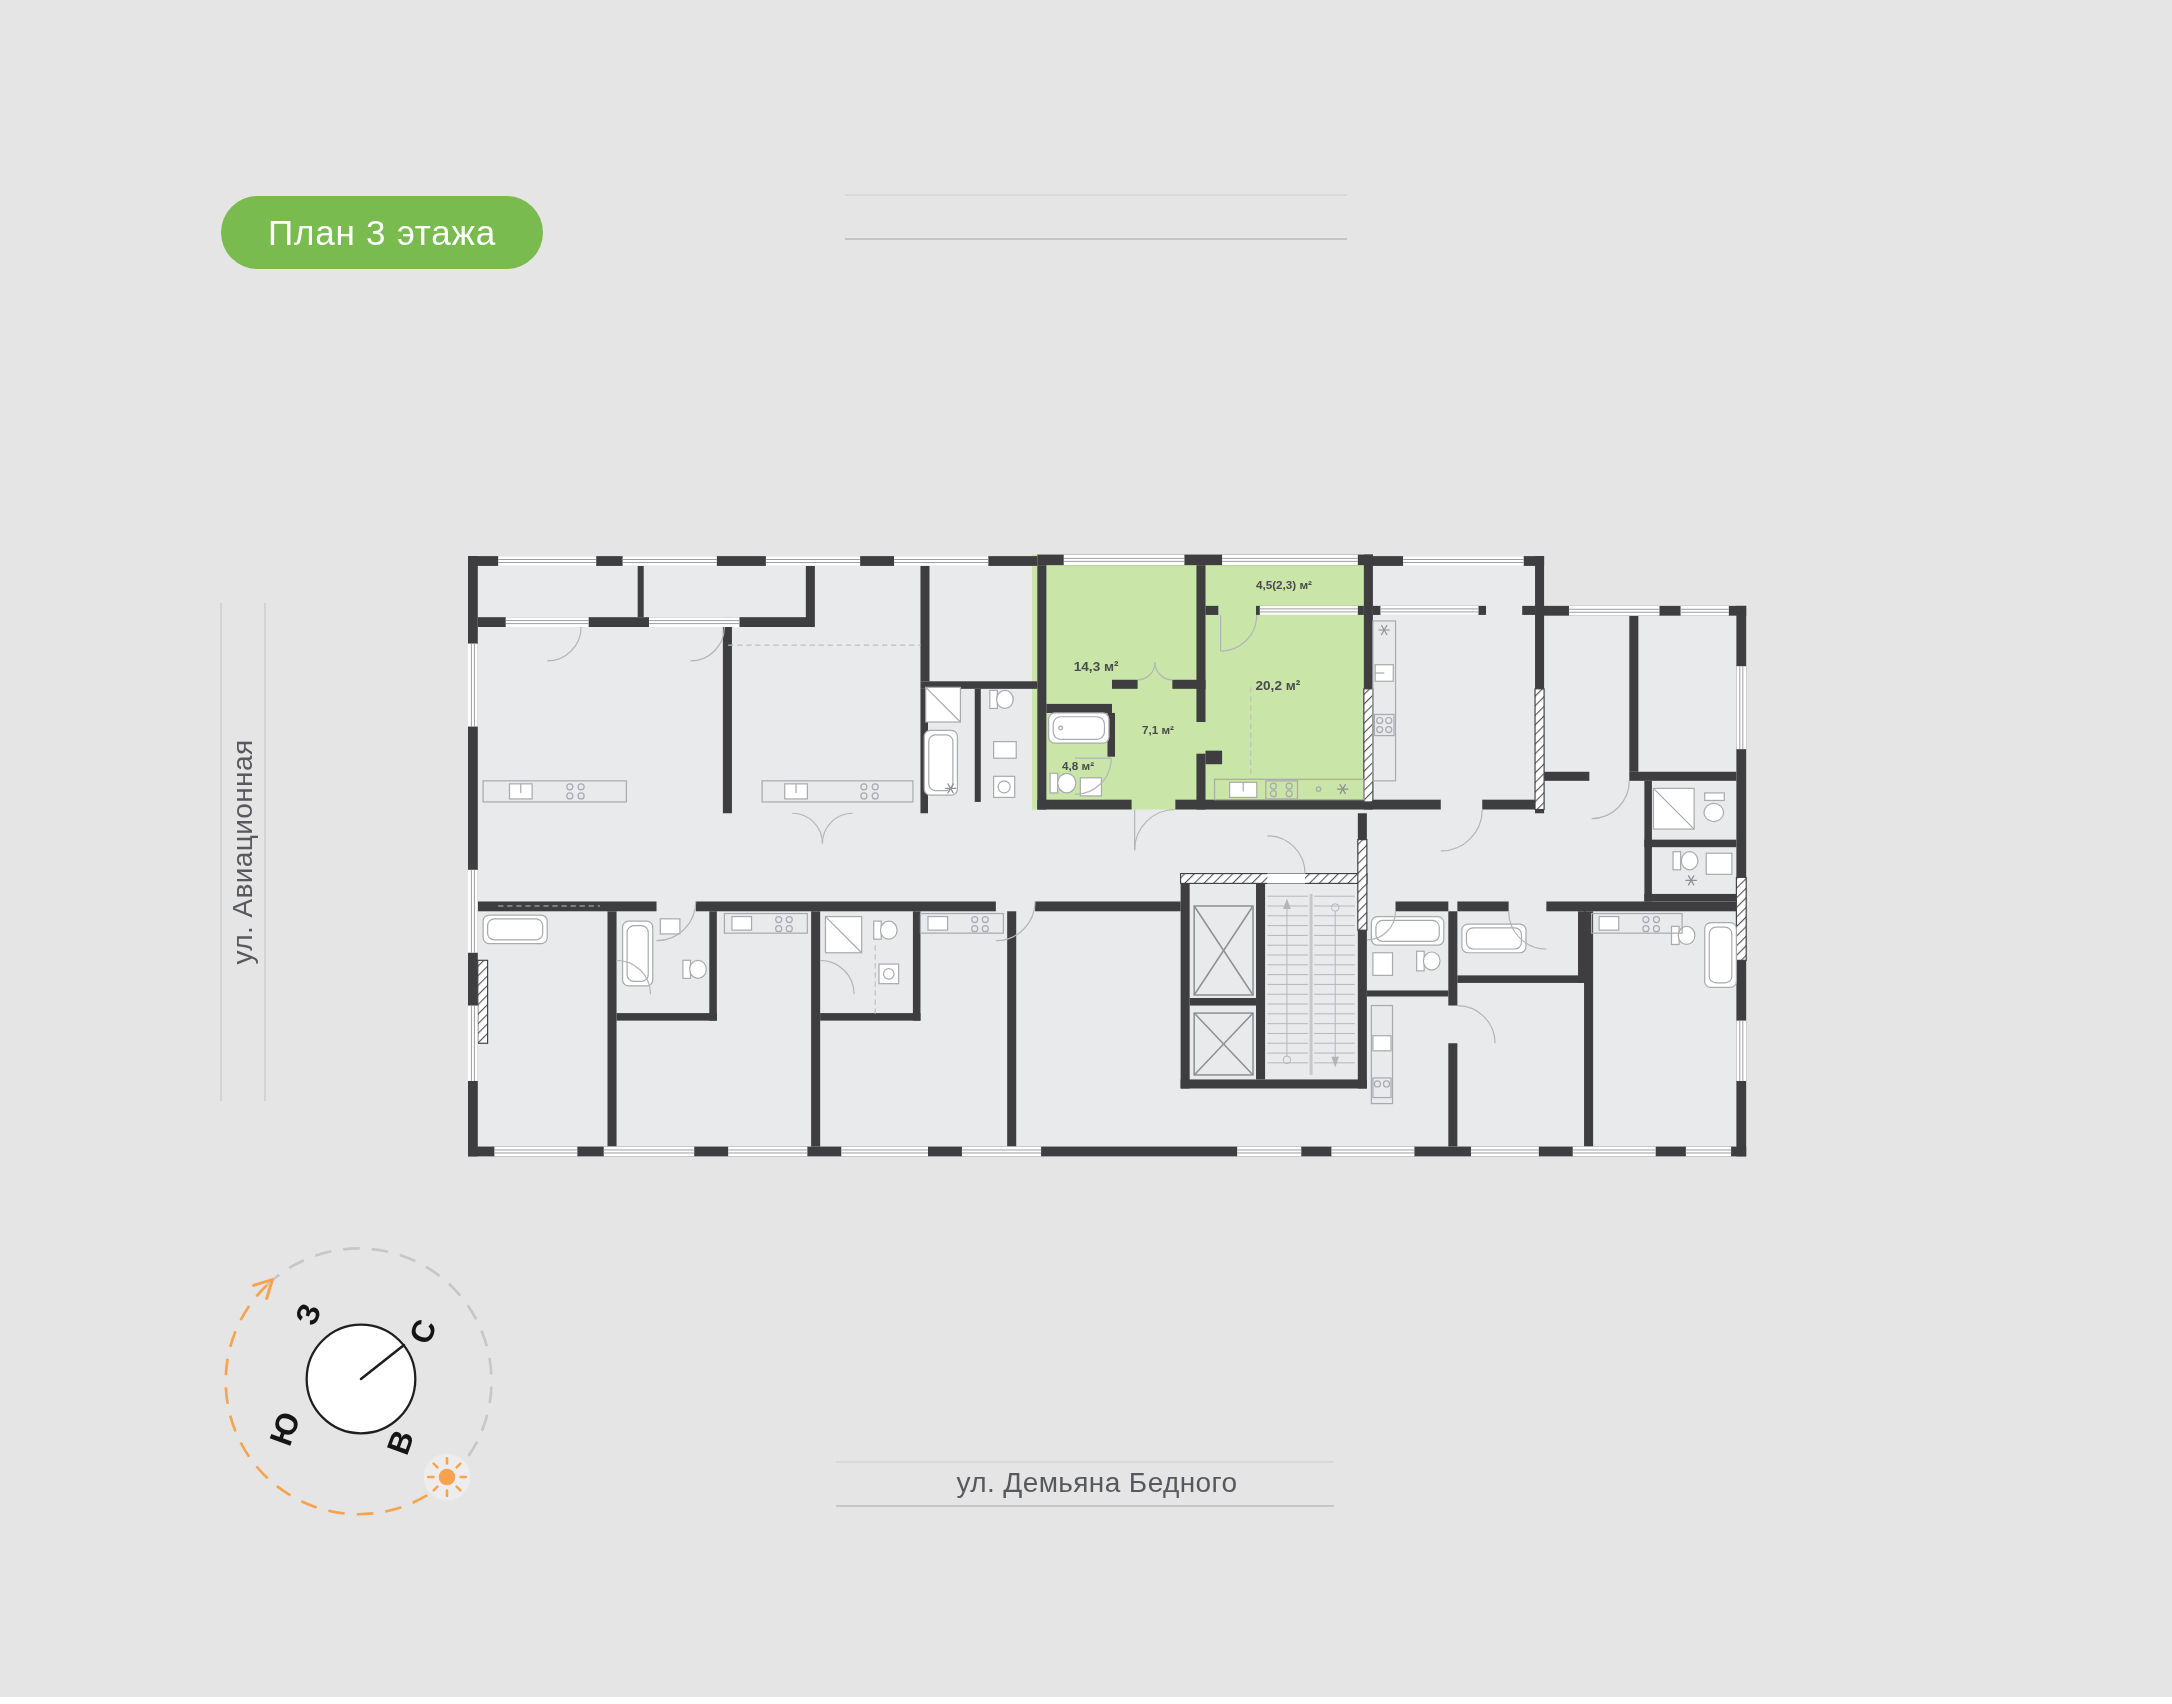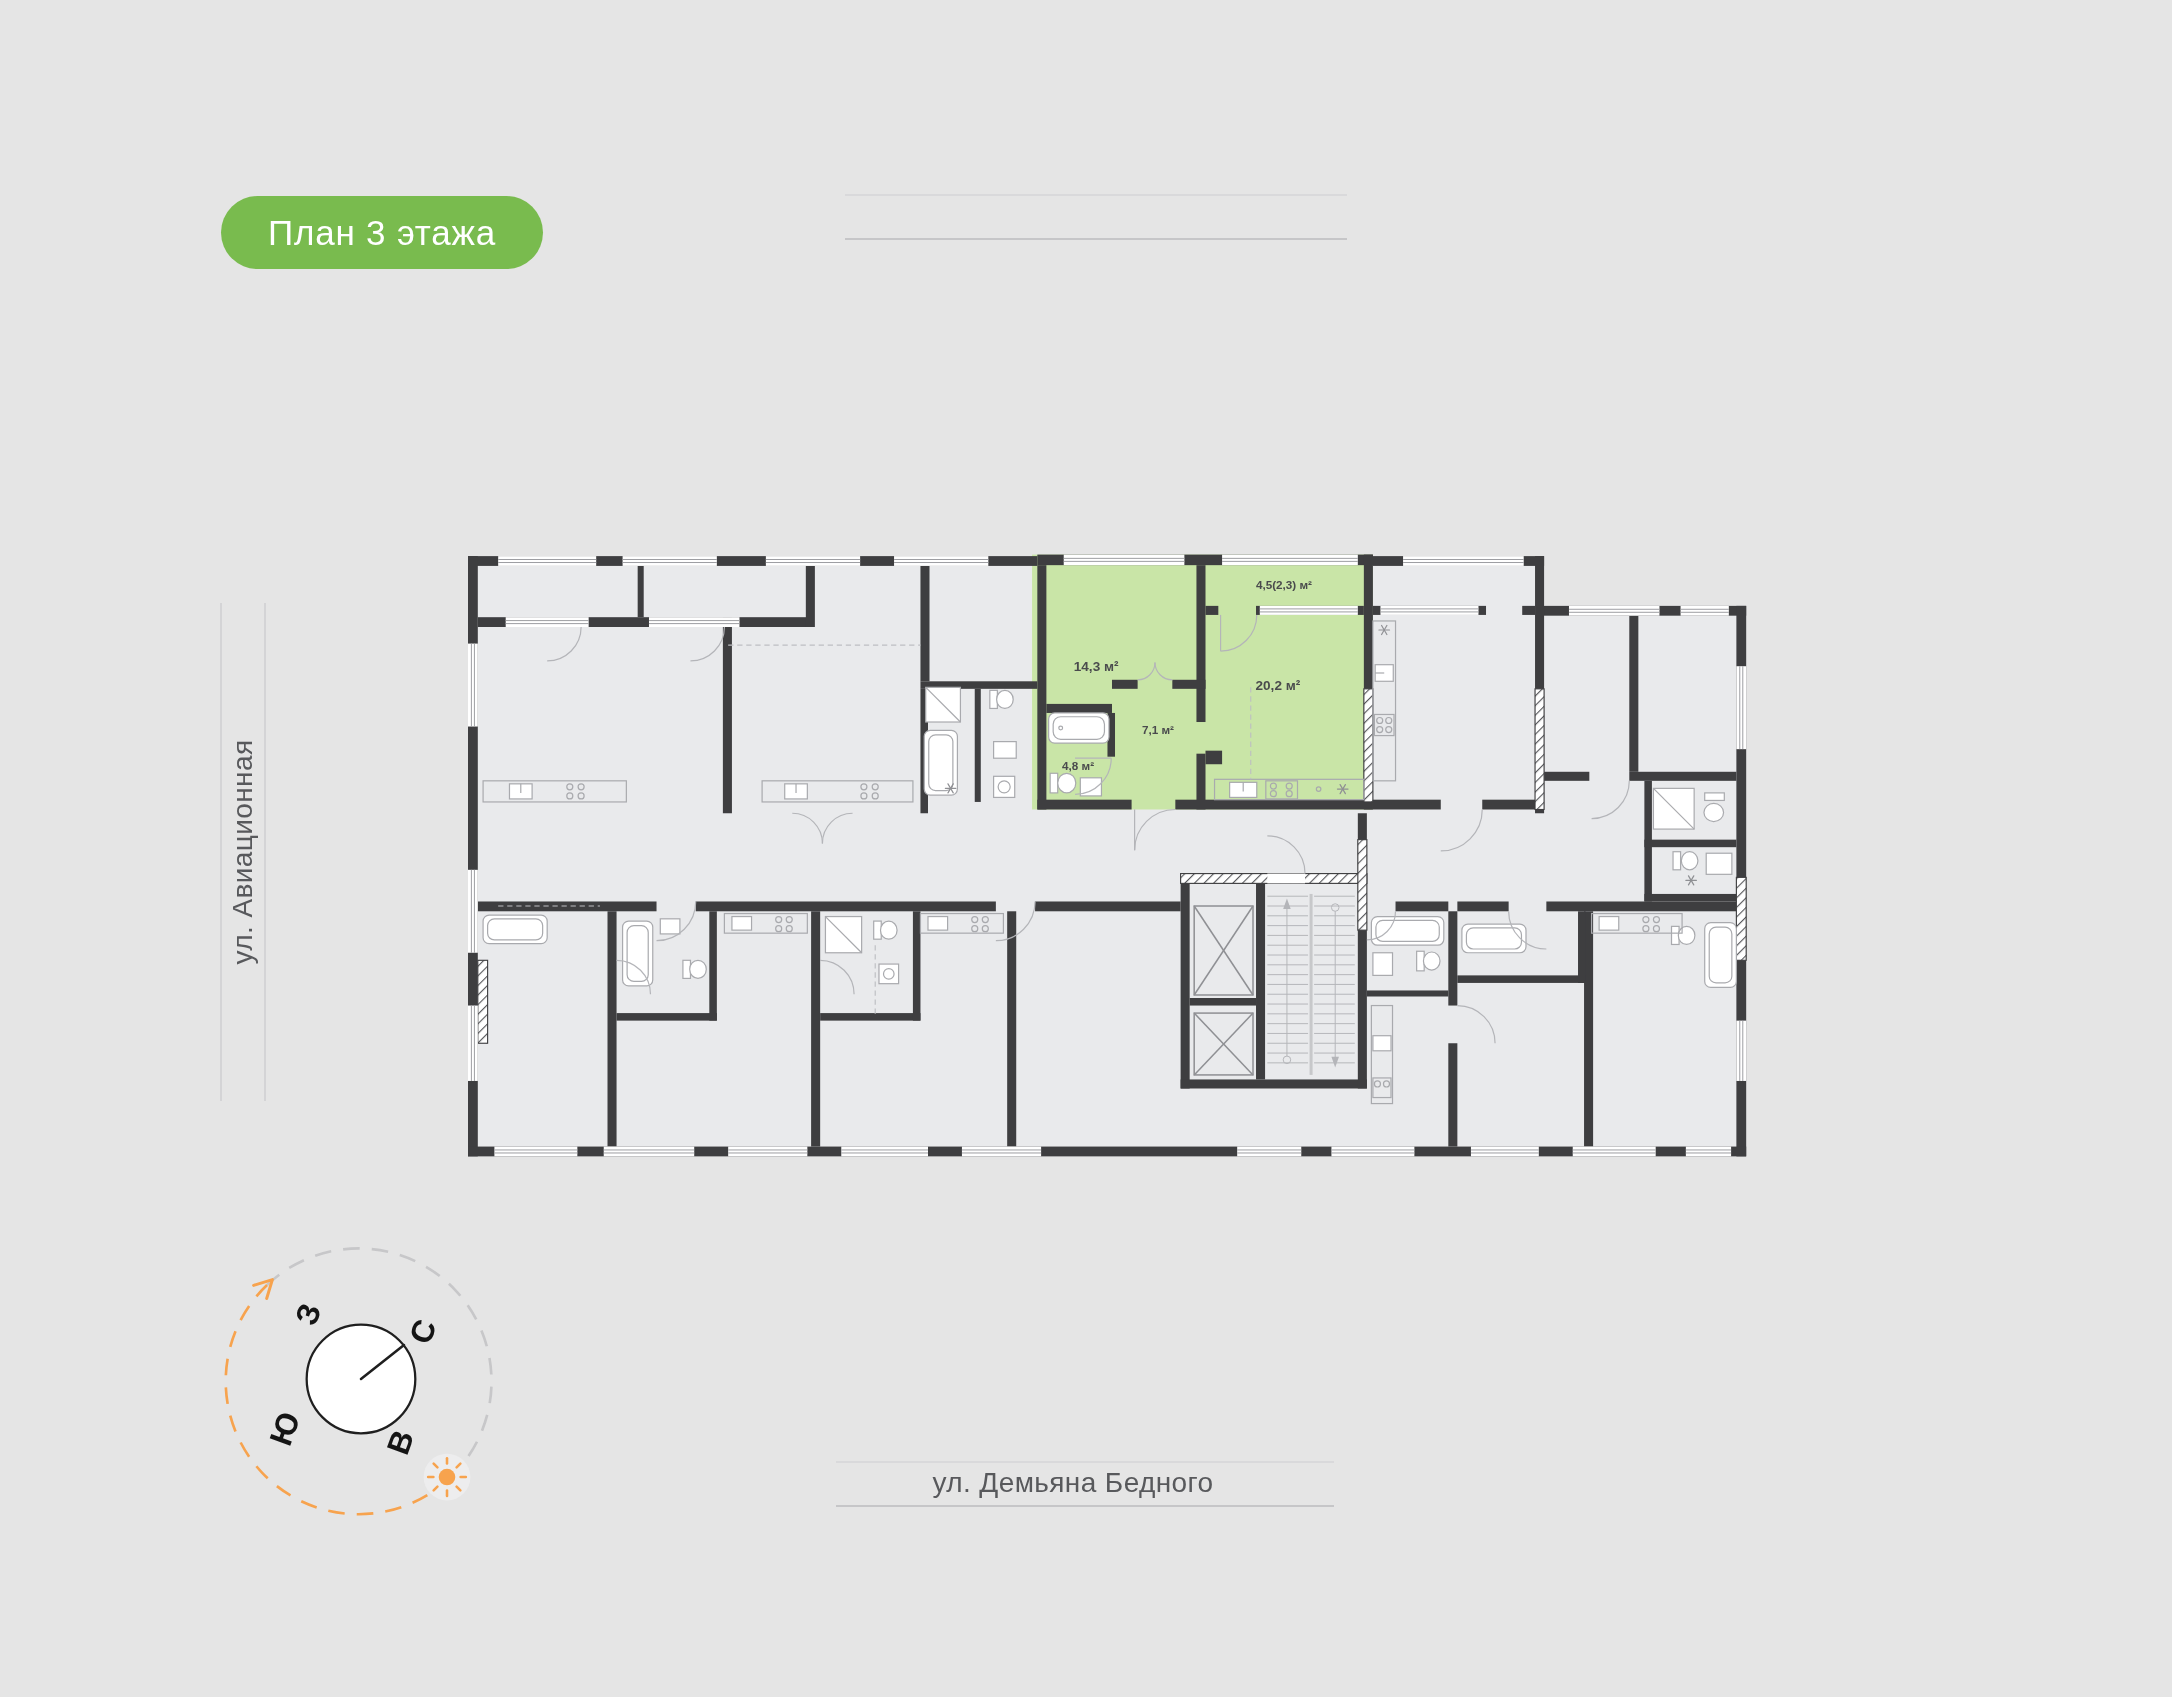--- a/index.html
+++ b/index.html
@@ -12,21 +12,21 @@
   .top-line-1{left:845px;top:194px;width:502px;background:#d9d9db;}
   .top-line-2{left:845px;top:238px;width:502px;background:#c6c6c8;}
   .bottom-line-1{left:836px;top:1461px;width:498px;background:#d9d9db;}
   .bottom-line-2{left:836px;top:1505px;width:498px;background:#c6c6c8;}
   .vline{position:absolute;width:1.5px;background:#d4d4d6;}
   .left-line-1{left:220px;top:603px;height:498px;}
   .left-line-2{left:264px;top:603px;height:498px;}
   .street{color:#58595c;font-size:28px;letter-spacing:0.4px;}
   .street-left{position:absolute;left:-21px;top:833px;width:528px;height:38px;line-height:38px;
                text-align:center;transform:rotate(-90deg);}
-  .street-bottom{position:absolute;left:824px;top:1466px;width:498px;height:33px;line-height:33px;
+  .street-bottom{position:absolute;left:848px;top:1466px;width:498px;height:33px;line-height:33px;
                  text-align:center;}
   svg text.area{font-family:"Liberation Sans",sans-serif;font-weight:bold;fill:#4a4b4d;}
 </style>
 </head>
 <body>
 
 <div id="canvas">
 
   <div class="badge">План 3 этажа</div>
 

